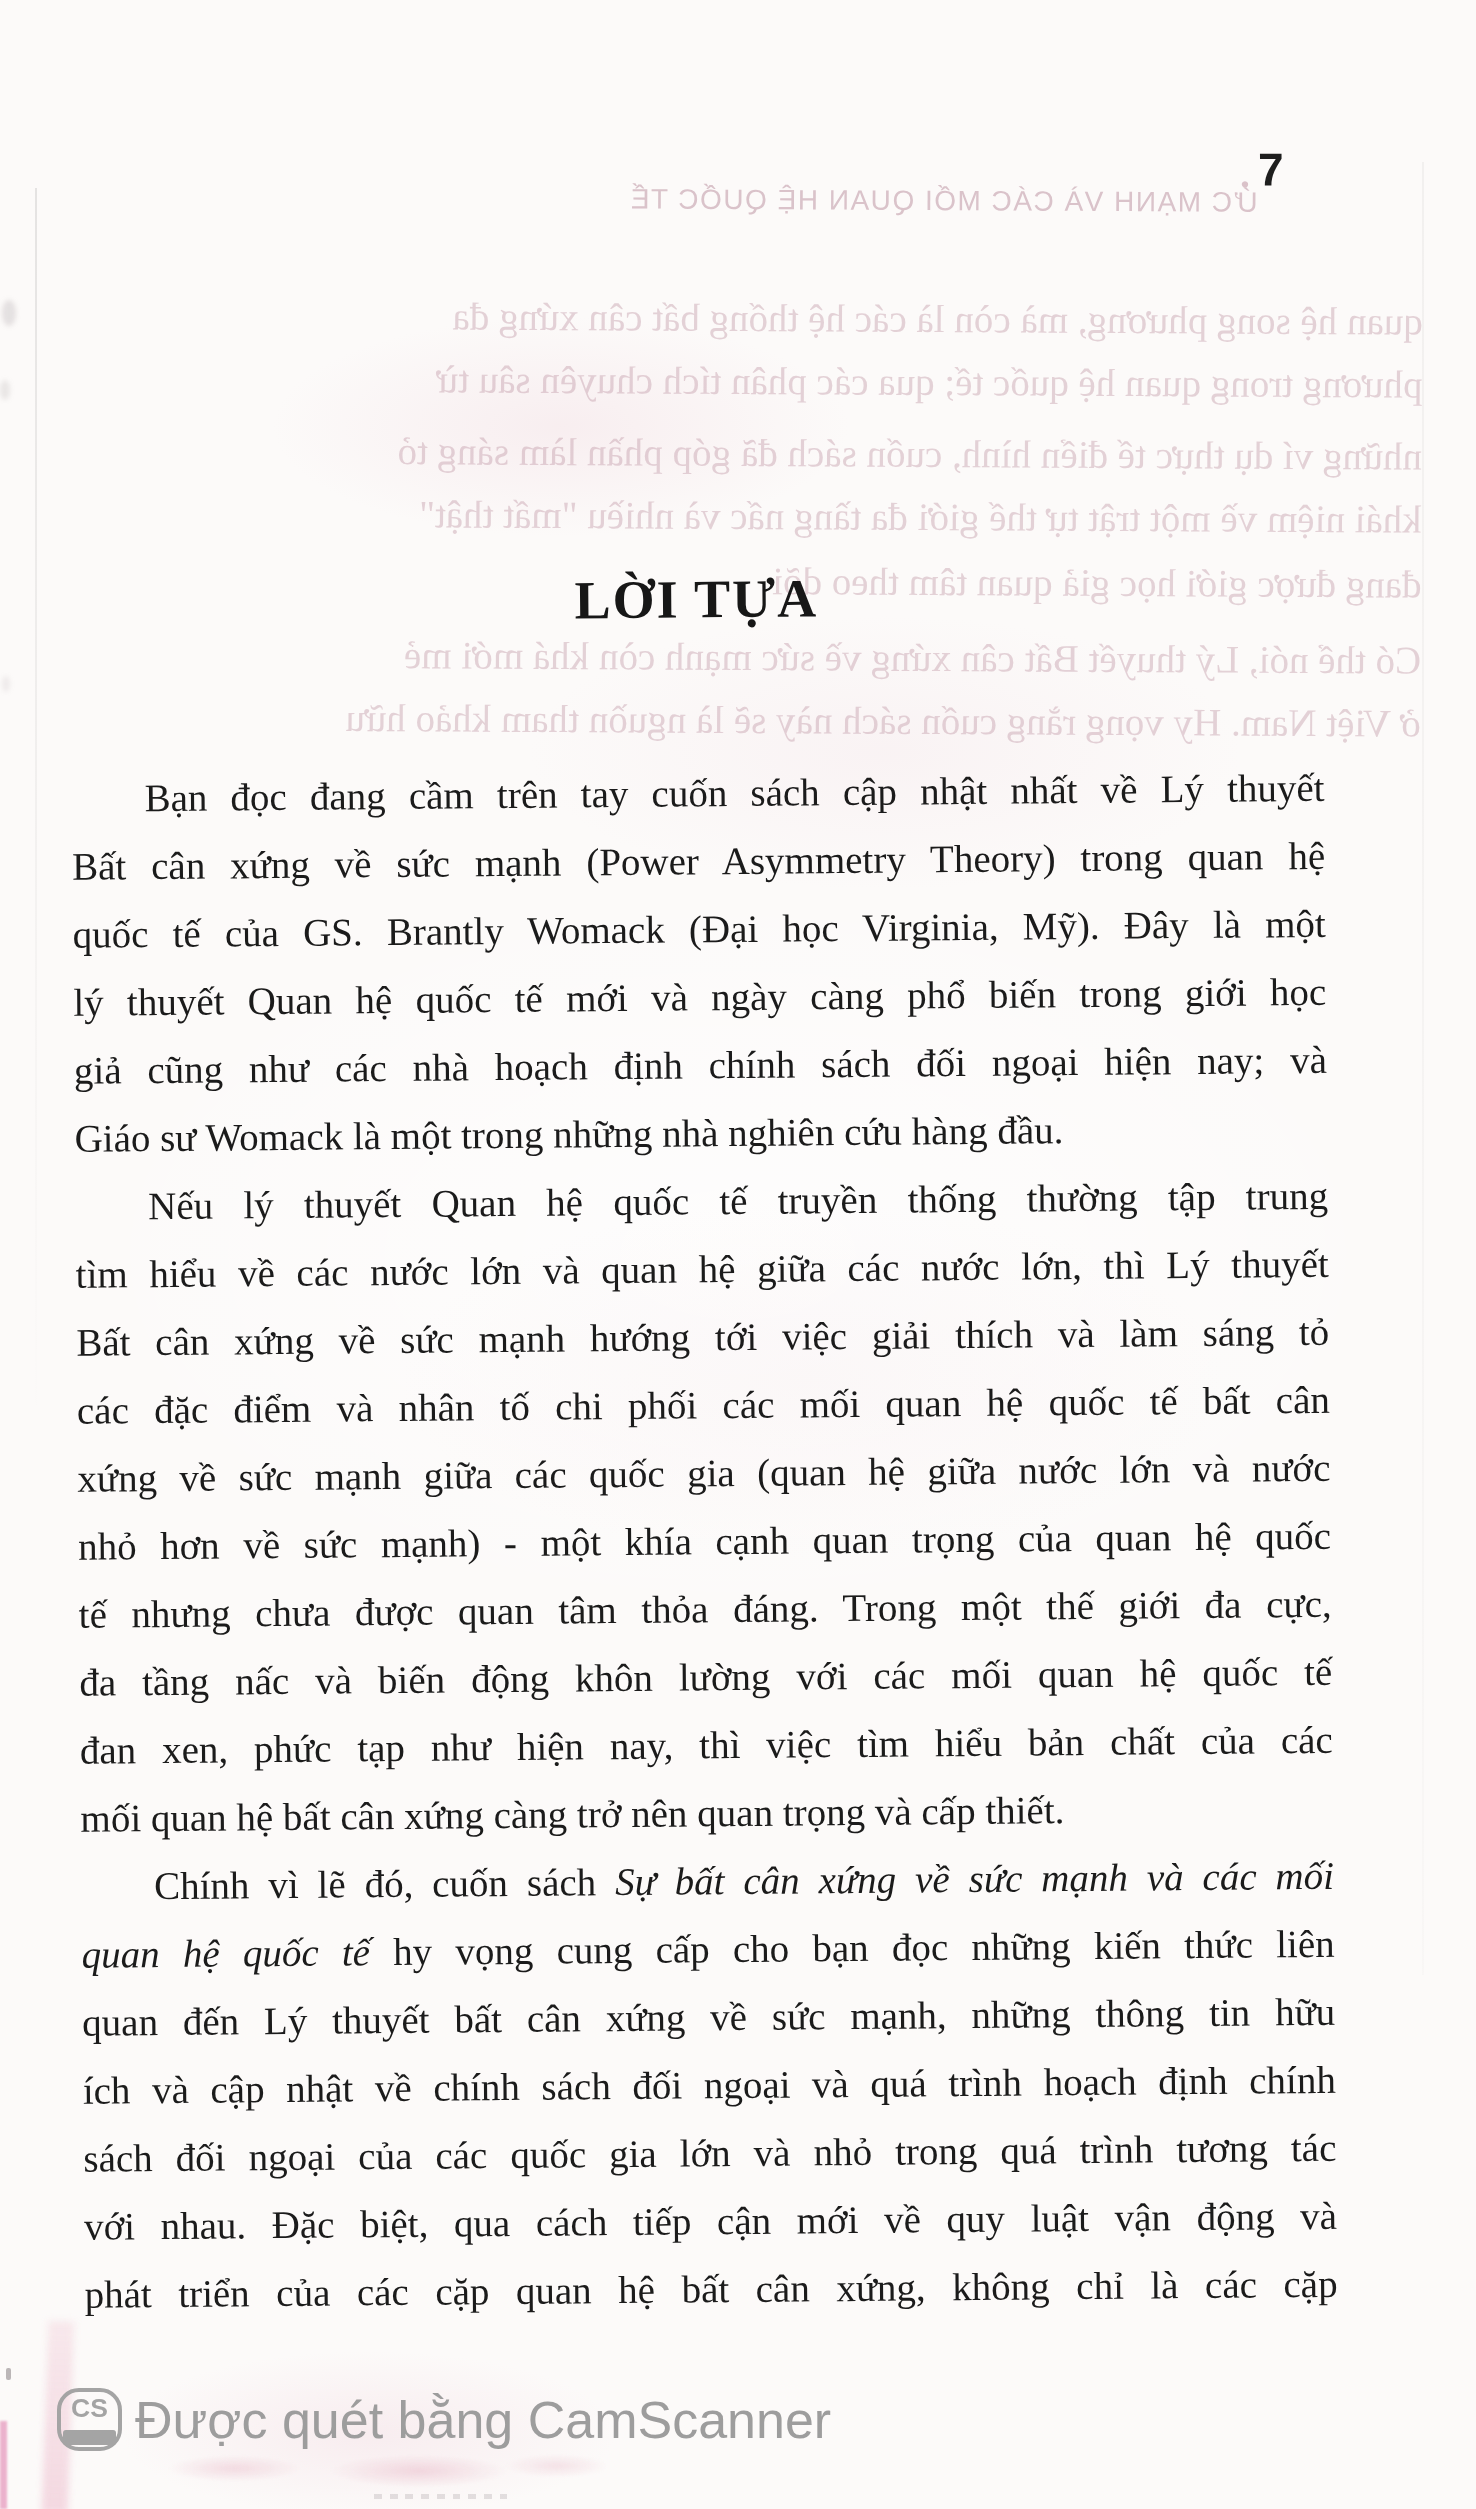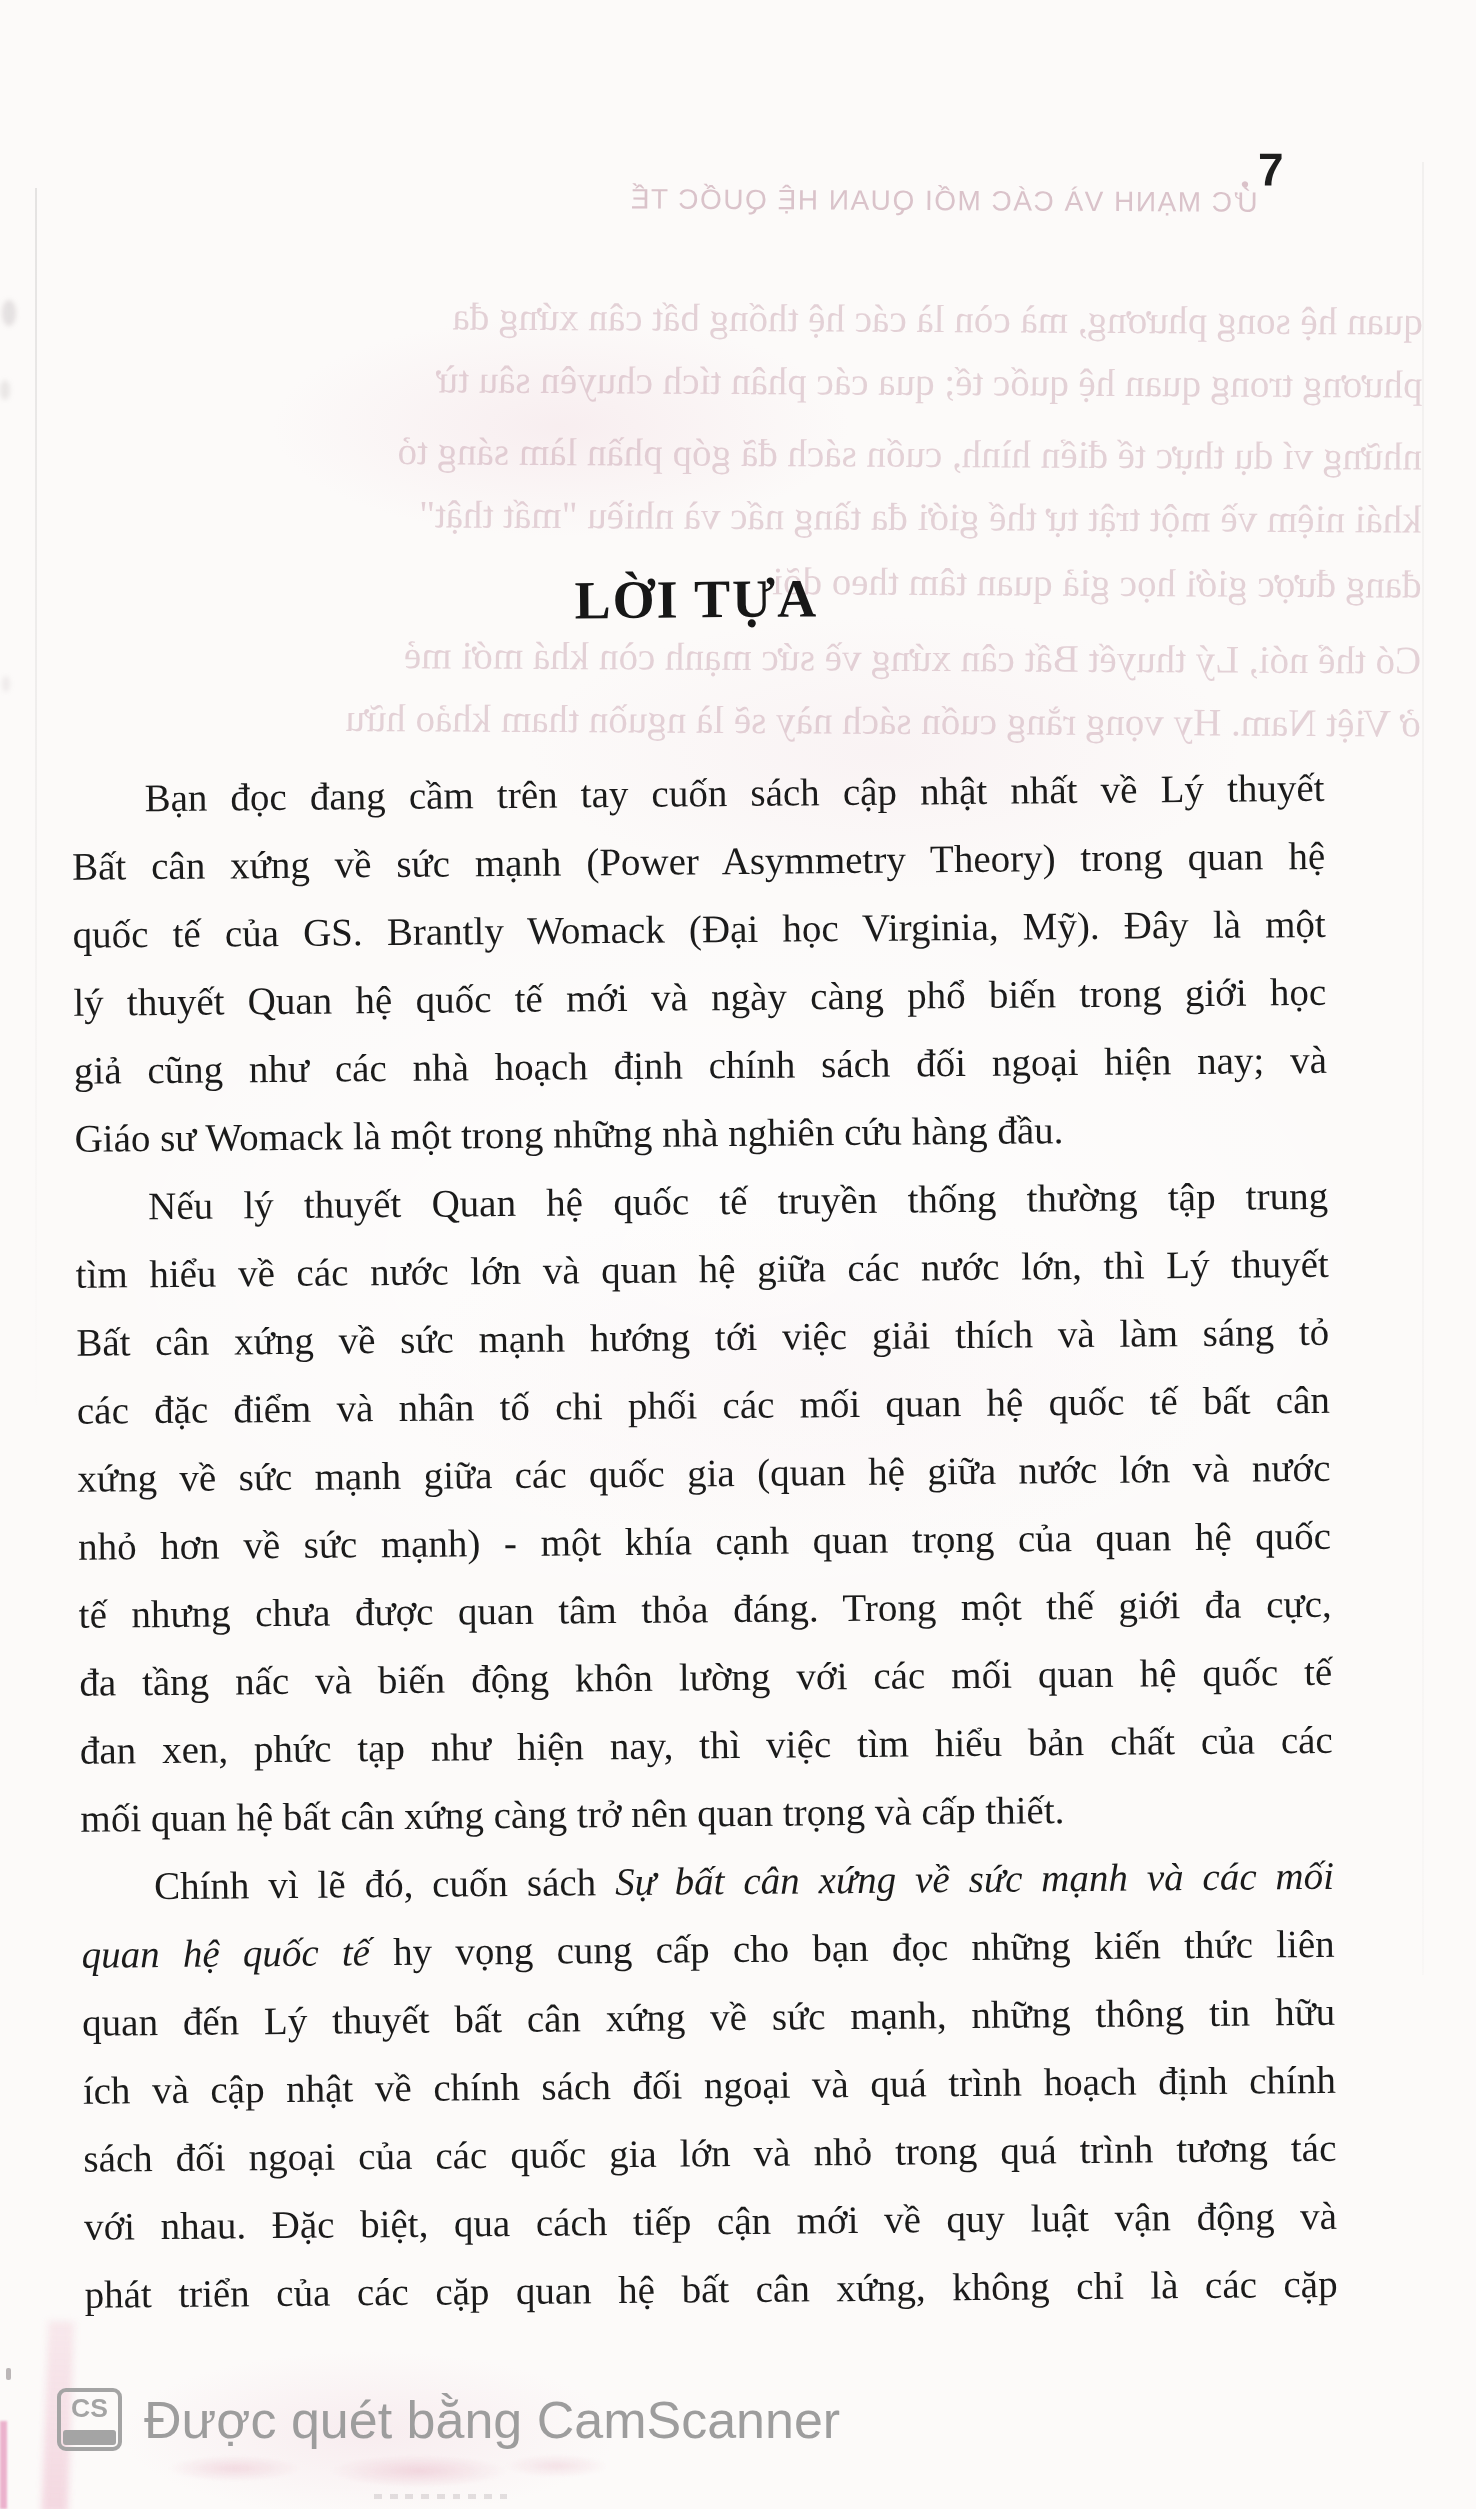--- a/index.html
+++ b/index.html
@@ -88,34 +88,34 @@
   }
   .tiny-mark{position:absolute;top:2368px;left:5.9px;width:4.9px;height:11.8px;background:rgba(90,80,85,.4);border-radius:2px;}
   .dash-marks{
     position:absolute;top:2494px;left:374px;width:137px;height:4.9px;
     background:repeating-linear-gradient(to right, rgba(150,140,145,.25) 0 7.8px, rgba(150,140,145,0) 7.8px 15.7px);
   }
   
   .cam-footer{position:absolute;top:2388px;left:57px;display:flex;align-items:center;}
   .cs-icon{
     position:relative;width:57px;height:55px;
-    border:4.9px solid #a4a4a4;border-radius:9px;background:transparent;
+    border:4.9px solid #a4a4a4;border-radius:22px;background:transparent;
     flex:0 0 auto;
   }
   .cs-icon .cs-txt{
     position:absolute;top:1px;left:0;right:0;text-align:center;
     font-family:"Liberation Sans",sans-serif;font-weight:bold;
     font-size:26.5px;color:#a4a4a4;letter-spacing:0;
   }
   .cs-icon .cs-bar{
     position:absolute;left:2px;right:2px;bottom:2px;height:14.7px;
     background:#a4a4a4;border-radius:2.9px;
   }
   .cam-label{
-    margin-left:22px;
+    margin-left:13px;
     font-family:"Liberation Sans",sans-serif;
     font-size:52px;color:#9d9d9d;letter-spacing:0;
     white-space:nowrap;
   }
 </style>
 </head>
 <body>
 
 <div class="blotches"></div>
 

